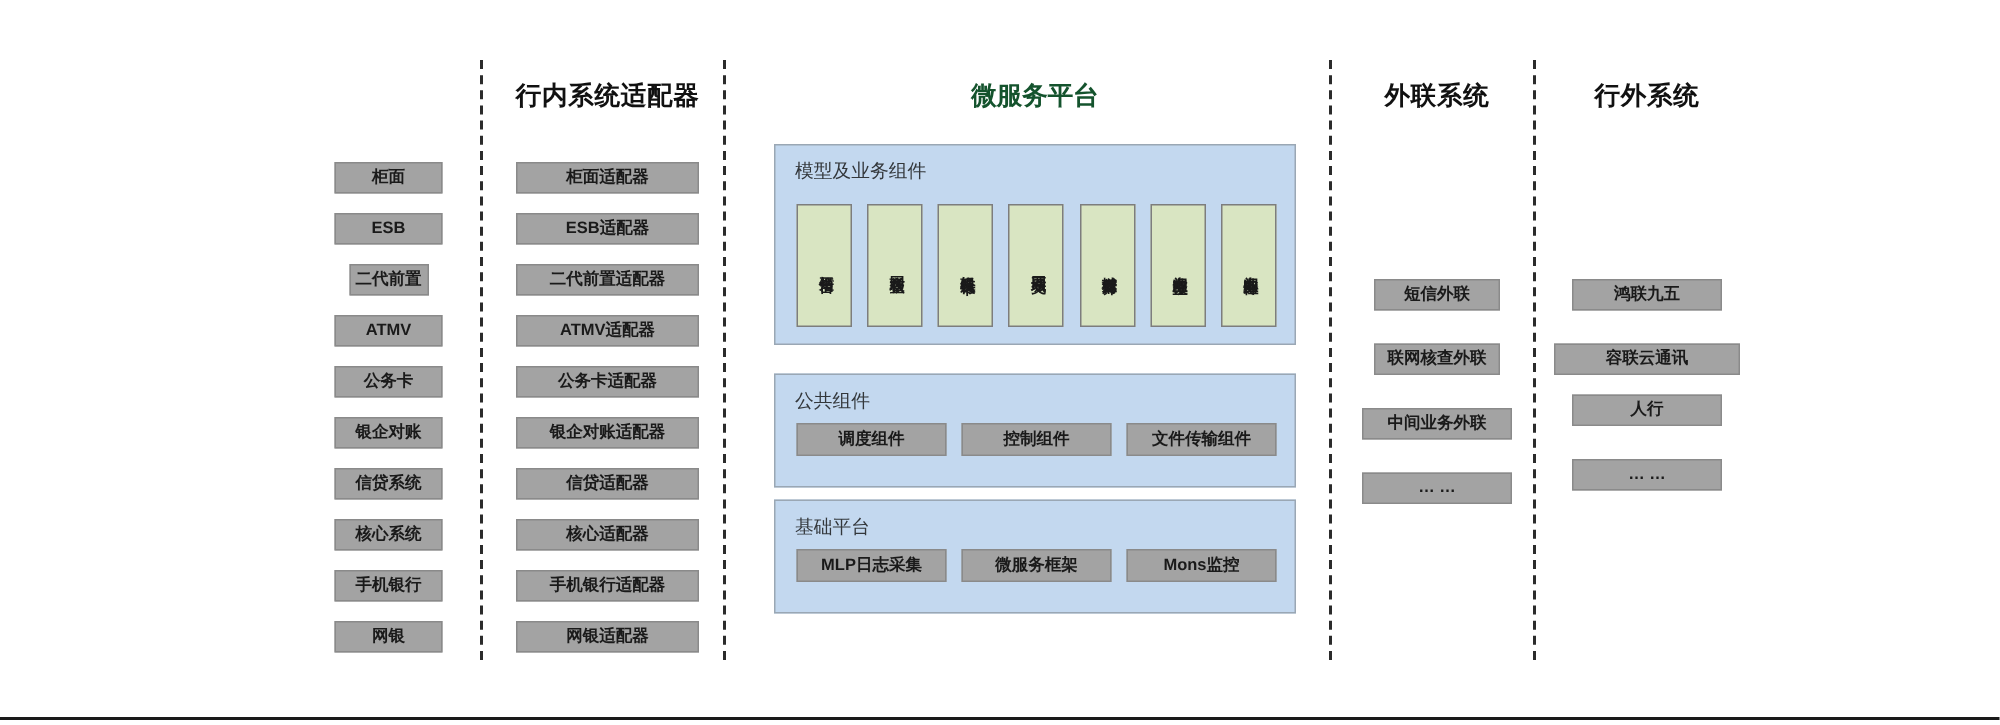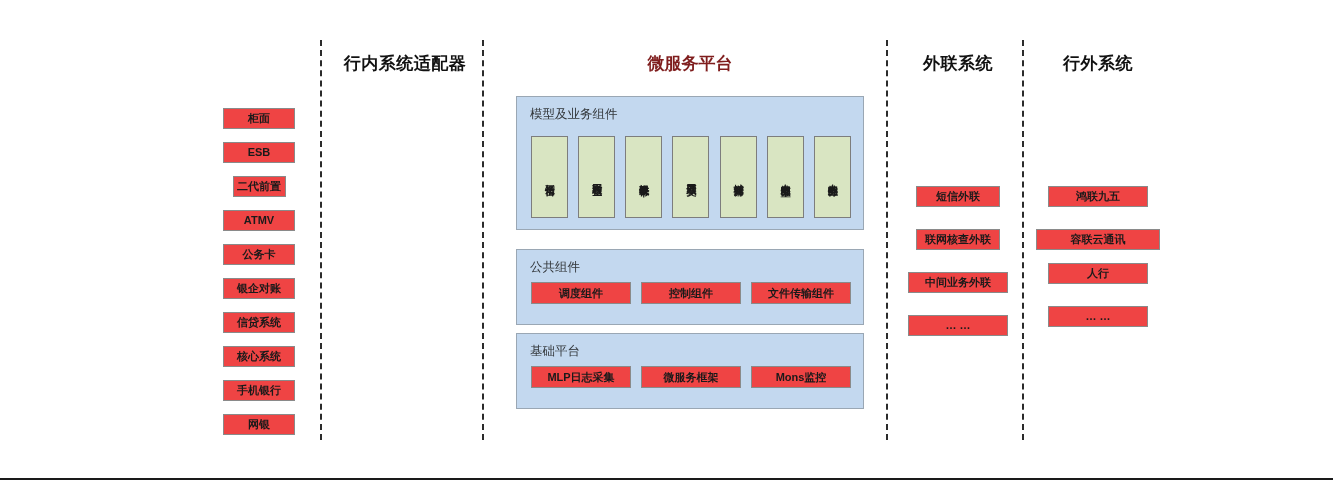--- a/index.html
+++ b/index.html
@@ -19,21 +19,21 @@
   #diagram {
     position: absolute;
     left: 0; top: 0;
     width: 1333px;
     height: 483px;
   }
 
   
   .node {
     box-sizing: border-box;
-    background: #ef4444;
+    background: #a3a3a3;
     border: 1px solid #8a8a8a;
     color: #1a1a1a;
     font-size: 11px;
     font-weight: bold;
     display: flex;
     align-items: center;
     justify-content: center;
     text-align: center;
     line-height: 1.1;
   }
@@ -83,21 +83,21 @@
     height: 483px;
   }
   #platform-title {
     position: absolute;
     left: 0;
     width: 100%;
     top: 52px;
     text-align: center;
     font-size: 17px;
     font-weight: bold;
-    color: #7f1d1d;
+    color: #14532d;
   }
   .panel {
     position: absolute;
     left: 11px;
     width: 348px;
     box-sizing: border-box;
     background: #c3d8ef;
     border: 1px solid #9aa7b4;
   }
   .panel-label {
@@ -188,20 +188,32 @@
       <div class="node" style="width:72px">银企对账</div>
       <div class="node" style="width:72px">信贷系统</div>
       <div class="node" style="width:72px">核心系统</div>
       <div class="node" style="width:72px">手机银行</div>
       <div class="node" style="width:72px">网银</div>
     </div>
   </div>
 
   <div class="column" style="left:330px;width:150px">
     <div class="col-title">行内系统适配器</div>
+    <div class="col-nodes" style="top:108px">
+      <div class="node" style="width:122px">柜面适配器</div>
+      <div class="node" style="width:122px">ESB适配器</div>
+      <div class="node" style="width:122px">二代前置适配器</div>
+      <div class="node" style="width:122px">ATMV适配器</div>
+      <div class="node" style="width:122px">公务卡适配器</div>
+      <div class="node" style="width:122px">银企对账适配器</div>
+      <div class="node" style="width:122px">信贷适配器</div>
+      <div class="node" style="width:122px">核心适配器</div>
+      <div class="node" style="width:122px">手机银行适配器</div>
+      <div class="node" style="width:122px">网银适配器</div>
+    </div>
   </div>
 
   <div id="platform">
     <div id="platform-title">微服务平台</div>
 
     <div class="panel" id="panel-model">
       <div class="panel-label">模型及业务组件</div>
       <div class="vrow">
         <div class="vnode">
             <span>短信平台</span>

